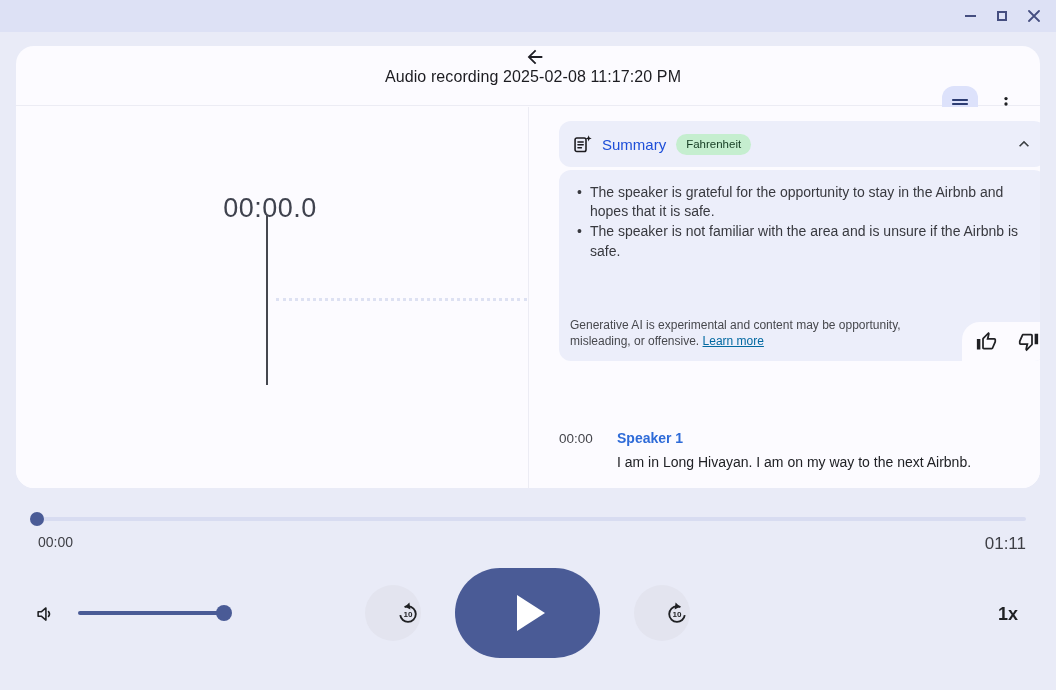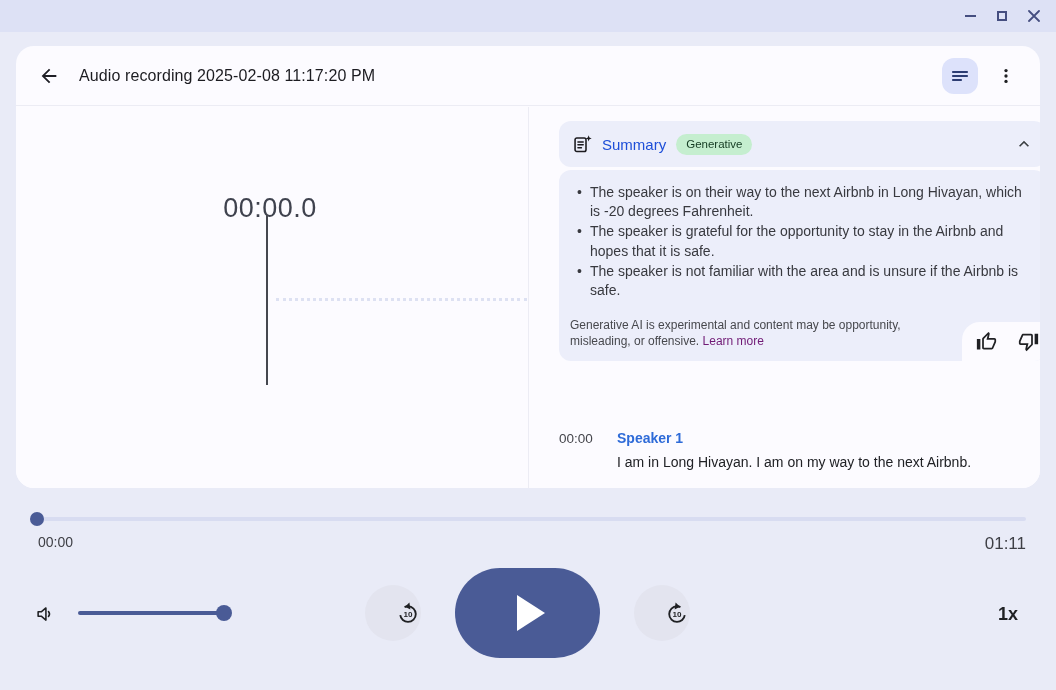--- a/index.html
+++ b/index.html
@@ -30,20 +30,21 @@
 
   
   .main-card {
     position: absolute; left: 16px; top: 46px; width: 1024px; height: 442px;
     background: #fcfbff; border-radius: 18px; overflow: hidden;
   }
   .card-header {
     position: absolute; left: 0; top: 0; width: 100%; height: 60px;
     display: flex; align-items: center;
     border-bottom: 1px solid #ececf4;
+    flex-direction: column;
   }
   .back-btn {
     width: 40px; height: 40px; margin-left: 13px; border-radius: 50%;
     display: flex; align-items: center; justify-content: center; cursor: pointer;
   }
   .page-title { font-size: 16px; font-weight: 500; color: #1c1c21; margin-left: 10px; letter-spacing: .1px; }
   .header-right { margin-left: auto; display: flex; align-items: center; gap: 10px; margin-right: 16px; }
   .transcript-btn {
     width: 36px; height: 36px; border-radius: 12px; background: #dde2fb;
     display: flex; align-items: center; justify-content: center; cursor: pointer;
@@ -103,21 +104,21 @@
     position: relative; padding-left: 17px; font-size: 14px; line-height: 19.2px;
     color: #38393f; margin-bottom: 1px;
   }
   .summary-bullets li::before {
     content: "•"; position: absolute; left: 4px; top: 0; color: #38393f;
   }
   .disclaimer {
     position: absolute; left: 11px; bottom: 12px; width: 385px;
     font-size: 12px; line-height: 16px; color: #47484d;
   }
-  .learn-more { color: #701a75; cursor: pointer; }
+  .learn-more { color: #0369a1; text-decoration: underline; cursor: pointer; }
   .thumbs-notch {
     position: absolute; right: 0; bottom: 0; width: 84px; height: 39px;
     background: #fcfbff; border-top-left-radius: 18px; border-bottom-right-radius: 12px;
     display: flex; align-items: center; justify-content: flex-end; gap: 6px;
   }
   .thumb-btn {
     width: 36px; height: 36px; display: flex; align-items: center; justify-content: center;
     cursor: pointer; border-radius: 50%;
   }
 
@@ -243,31 +244,30 @@
 
     <div class="summary-header">
       <span class="s-icon">
         <svg width="21" height="21" viewBox="0 0 24 24">
           <rect x="3.5" y="4.5" width="12.5" height="15.5" rx="2" fill="none" stroke="#1c1b1f" stroke-width="1.8"></rect>
           <path d="M6.8 9.2h6M6.8 12.4h6M6.8 15.6h4" stroke="#1c1b1f" stroke-width="1.7" stroke-linecap="round"></path>
           <path d="M19 1.5l.9 2.6 2.6.9-2.6.9-.9 2.6-.9-2.6-2.6-.9 2.6-.9z" fill="#1c1b1f"></path>
         </svg>
       </span>
       <span class="summary-title">Summary</span>
-      <span class="badge">Generative</span>
+      <span class="badge">Fahrenheit</span>
       <span class="collapse-btn">
         <svg width="20" height="20" viewBox="0 0 24 24">
           <path d="M7.41 15.41L12 10.83l4.59 4.58L18 14l-6-6-6 6z" fill="#3c4043"></path>
         </svg>
       </span>
     </div>
 
     <div class="summary-body">
       <ul class="summary-bullets">
-        <li>The speaker is on their way to the next Airbnb in Long Hivayan, which is -20 degrees Fahrenheit.</li>
         <li>The speaker is grateful for the opportunity to stay in the Airbnb and hopes that it is safe.</li>
         <li>The speaker is not familiar with the area and is unsure if the Airbnb is safe.</li>
       </ul>
       <div class="disclaimer">
         <span>Generative AI is experimental and content may be opportunity, misleading, or offensive.</span>
         <span class="learn-more">Learn more</span>
       </div>
       <div class="thumbs-notch">
         <div class="thumb-btn">
           <svg width="21" height="21" viewBox="0 0 24 24">

